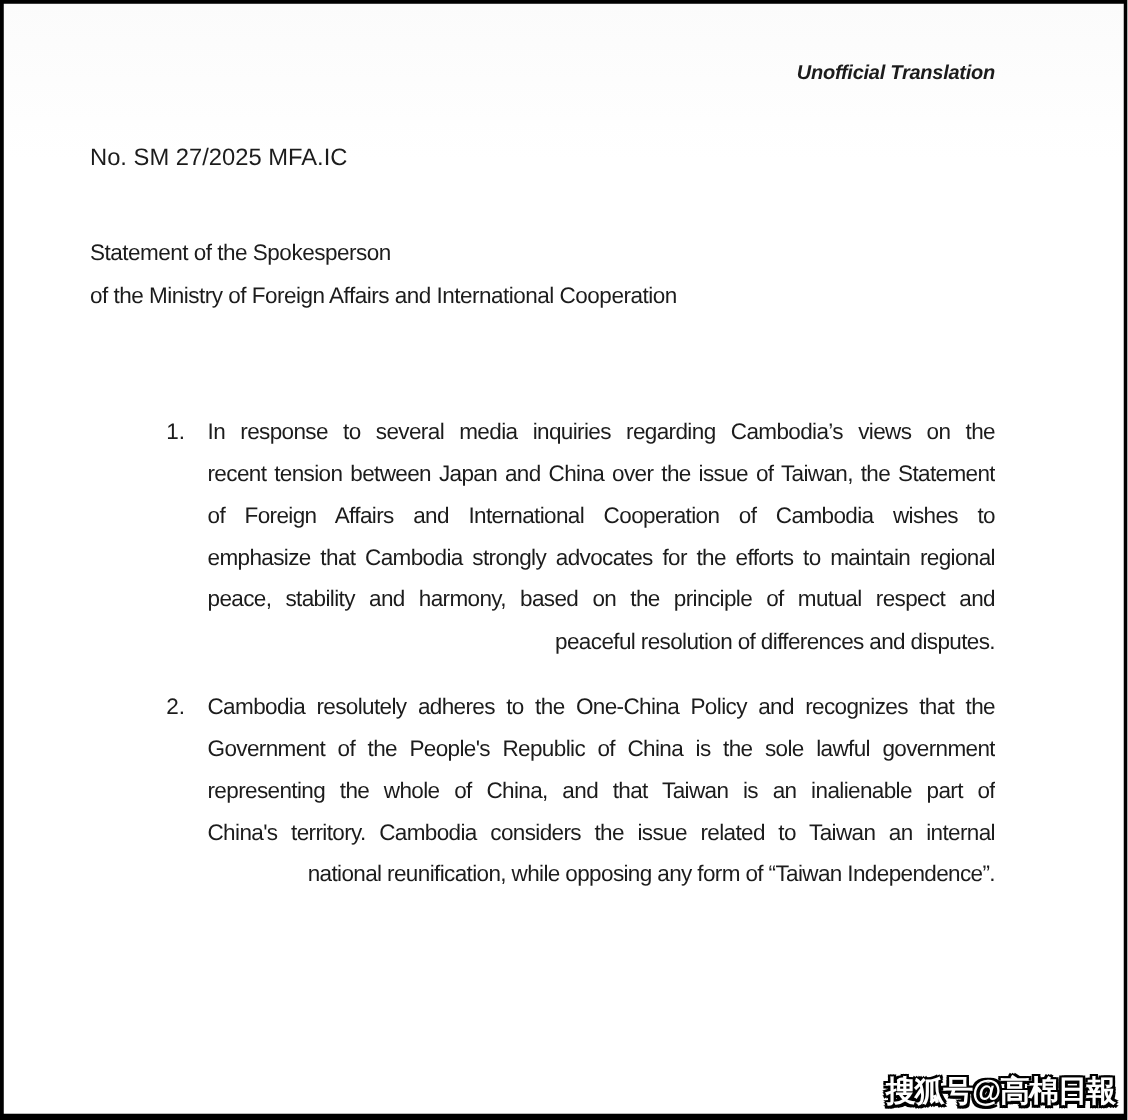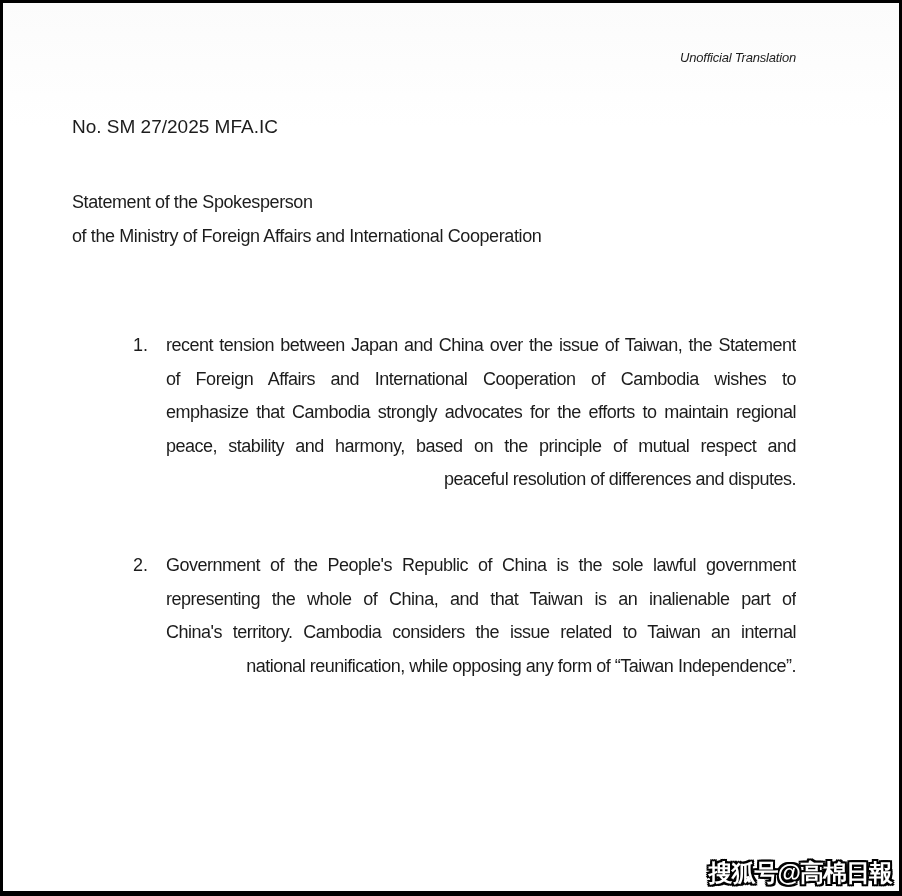--- a/index.html
+++ b/index.html
@@ -16,23 +16,24 @@
     background: linear-gradient(180deg, #fbfbfb 0%, #ffffff 14%);
     border: 3px solid #000;
     border-bottom-width: 5px;
     color: #1c1c1c;
     overflow: hidden;
   }
   .trans {
     position: absolute;
     top: 47px;
     right: 103px;
-    font-size: 13px;
+    font-size: 16px;
     font-style: italic;
     letter-spacing: -0.2px;
+    font-weight: bold;
   }
   .refno {
     position: absolute;
     top: 112px;
     left: 69px;
     font-size: 19px;
     line-height: 24px;
   }
   .title {
     position: absolute;
@@ -109,30 +110,32 @@
   <div class="refno">No. SM 27/2025 MFA.IC</div>
 
   <div class="title">
     <div>Statement of the Spokesperson</div>
     <div>of the Ministry of Foreign Affairs and International Cooperation</div>
   </div>
 
   <div class="pnum n1">1.</div>
 
   <div class="ptext p1">
+    <div class="jl">In response to several media inquiries regarding Cambodia’s views on the</div>
     <div class="jl">recent tension between Japan and China over the issue of Taiwan, the Statement</div>
     <div class="jl">of Foreign Affairs and International Cooperation of Cambodia wishes to</div>
     <div class="jl">emphasize that Cambodia strongly advocates for the efforts to maintain regional</div>
     <div class="jl">peace, stability and harmony, based on the principle of mutual respect and</div>
     <div class="ll">peaceful resolution of differences and disputes.</div>
   </div>
 
   <div class="pnum n2">2.</div>
 
   <div class="ptext p2">
+    <div class="jl">Cambodia resolutely adheres to the One-China Policy and recognizes that the</div>
     <div class="jl">Government of the People's Republic of China is the sole lawful government</div>
     <div class="jl">representing the whole of China, and that Taiwan is an inalienable part of</div>
     <div class="jl">China's territory.  Cambodia considers the issue related to Taiwan an internal</div>
     <div class="ll">national reunification, while opposing any form of “Taiwan Independence”.</div>
   </div>
 
 
   <div class="watermark">搜狐号@高棉日報</div>
 
 </div>

